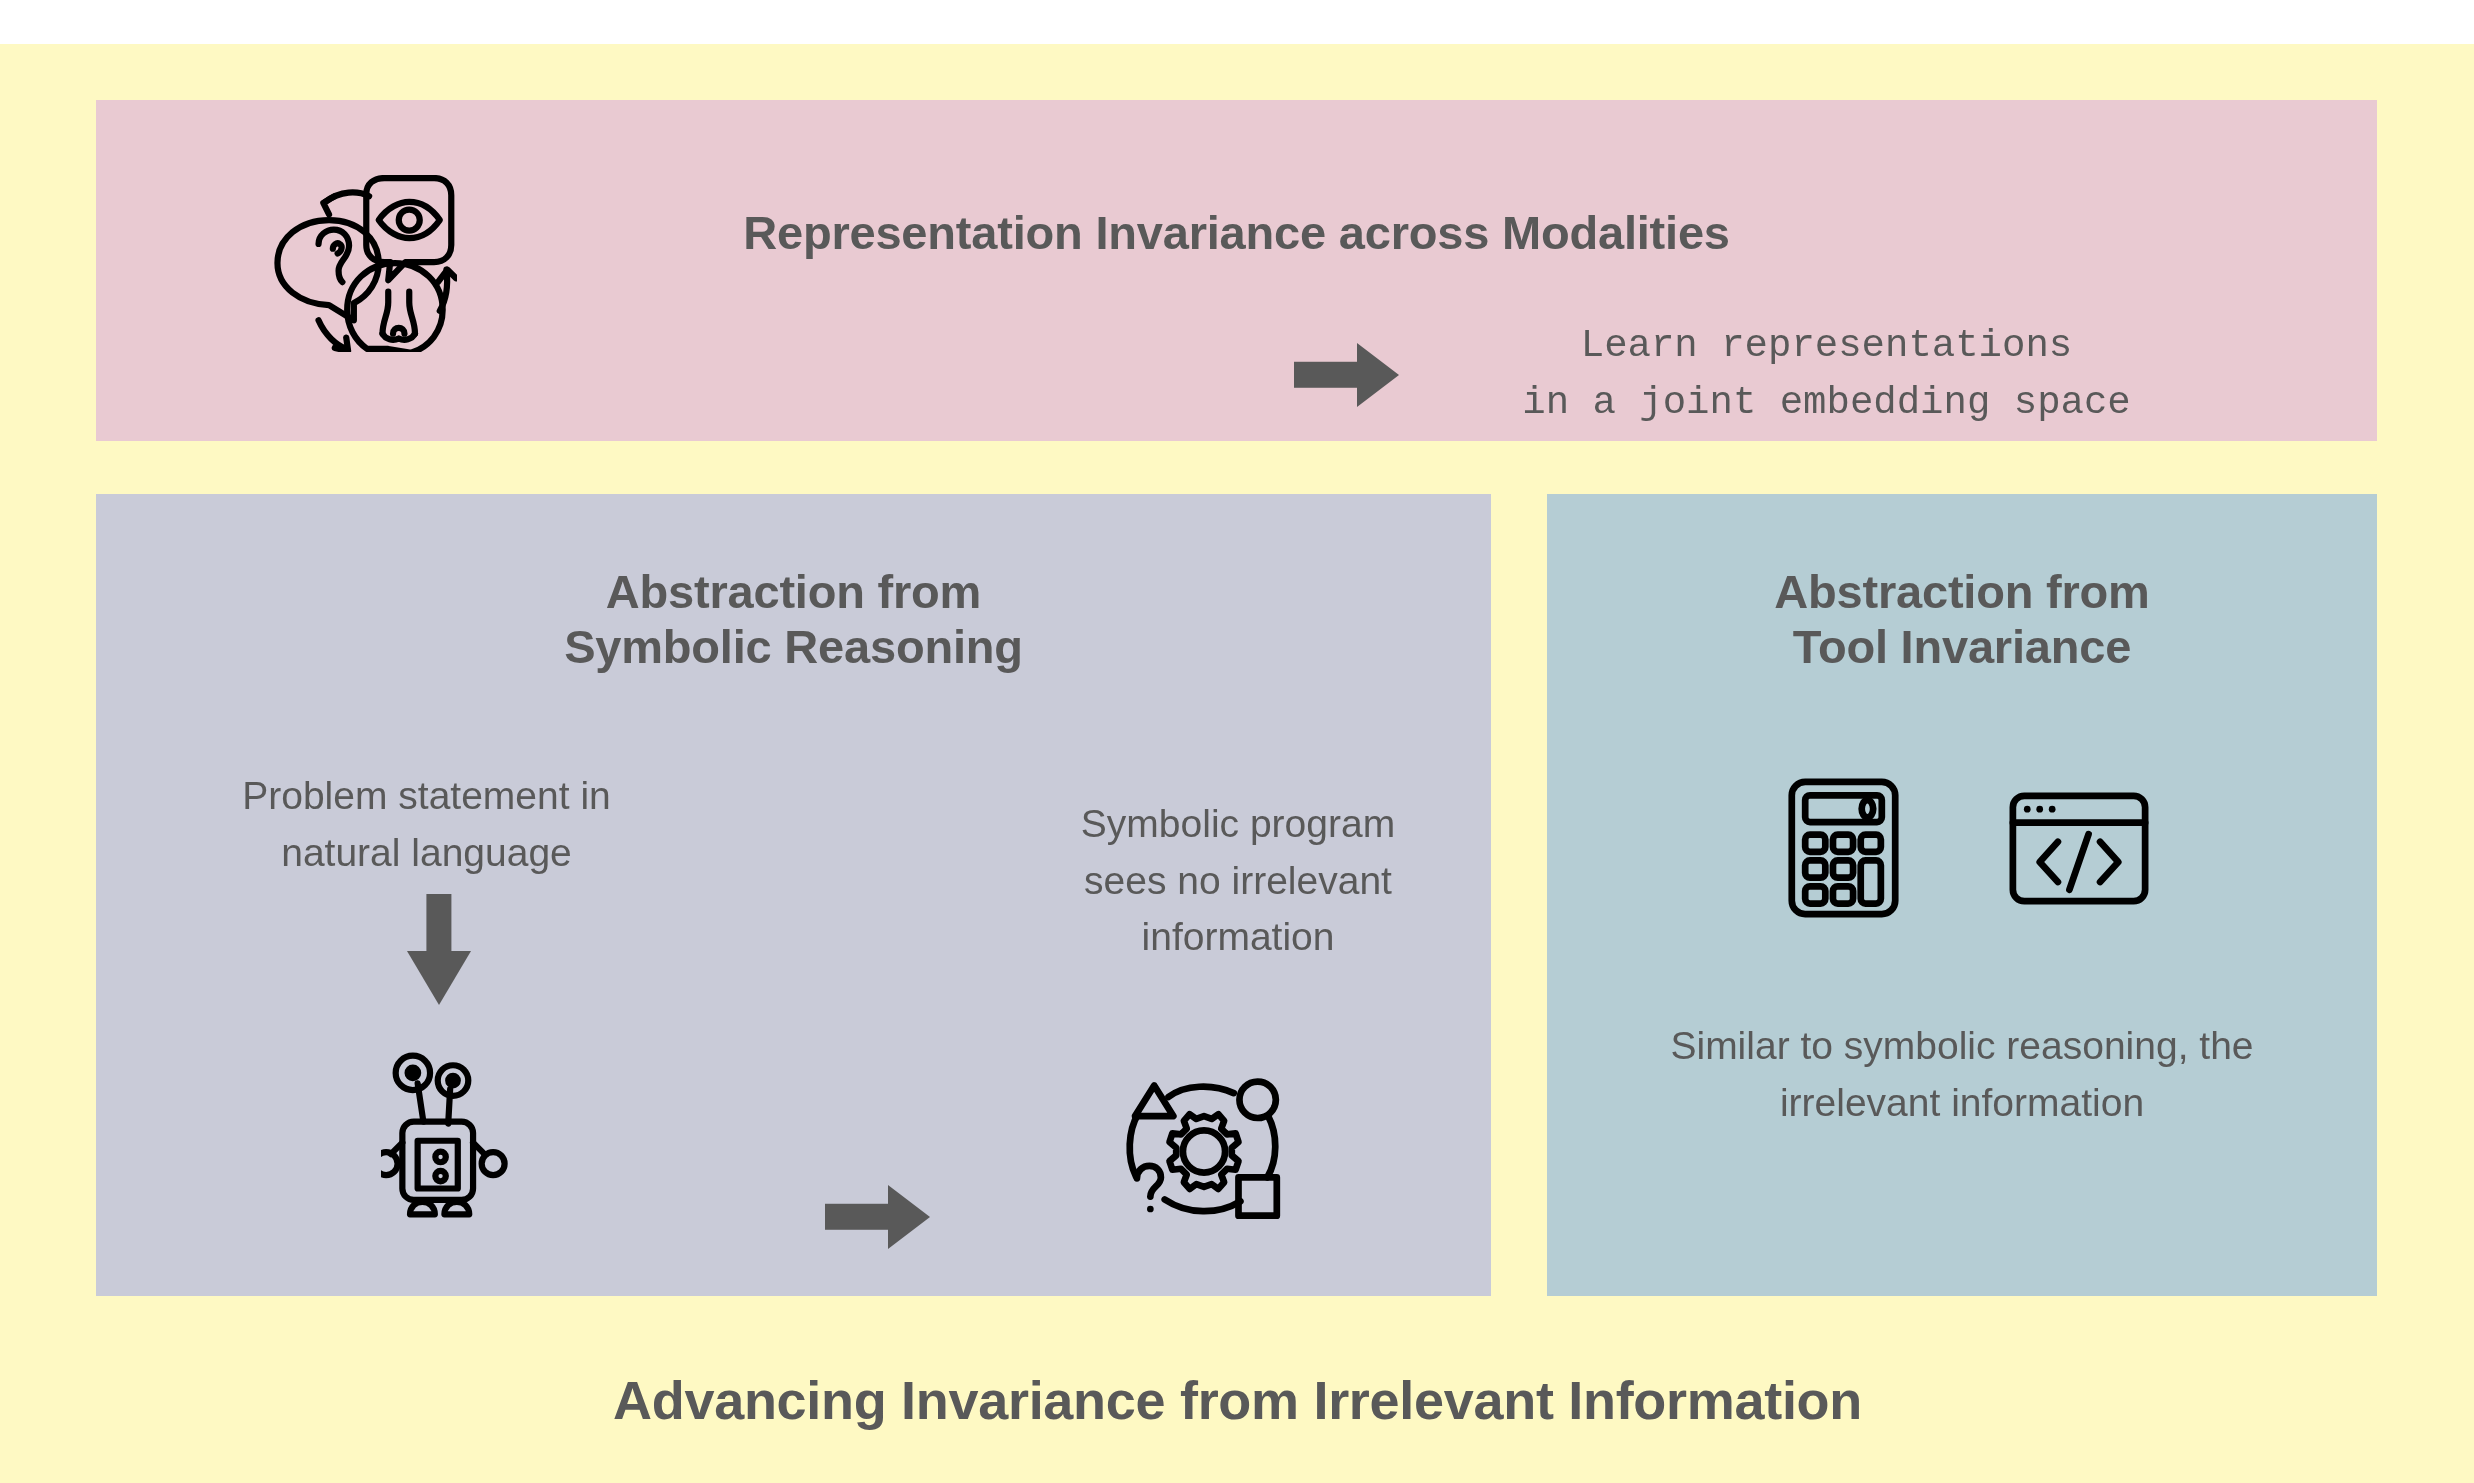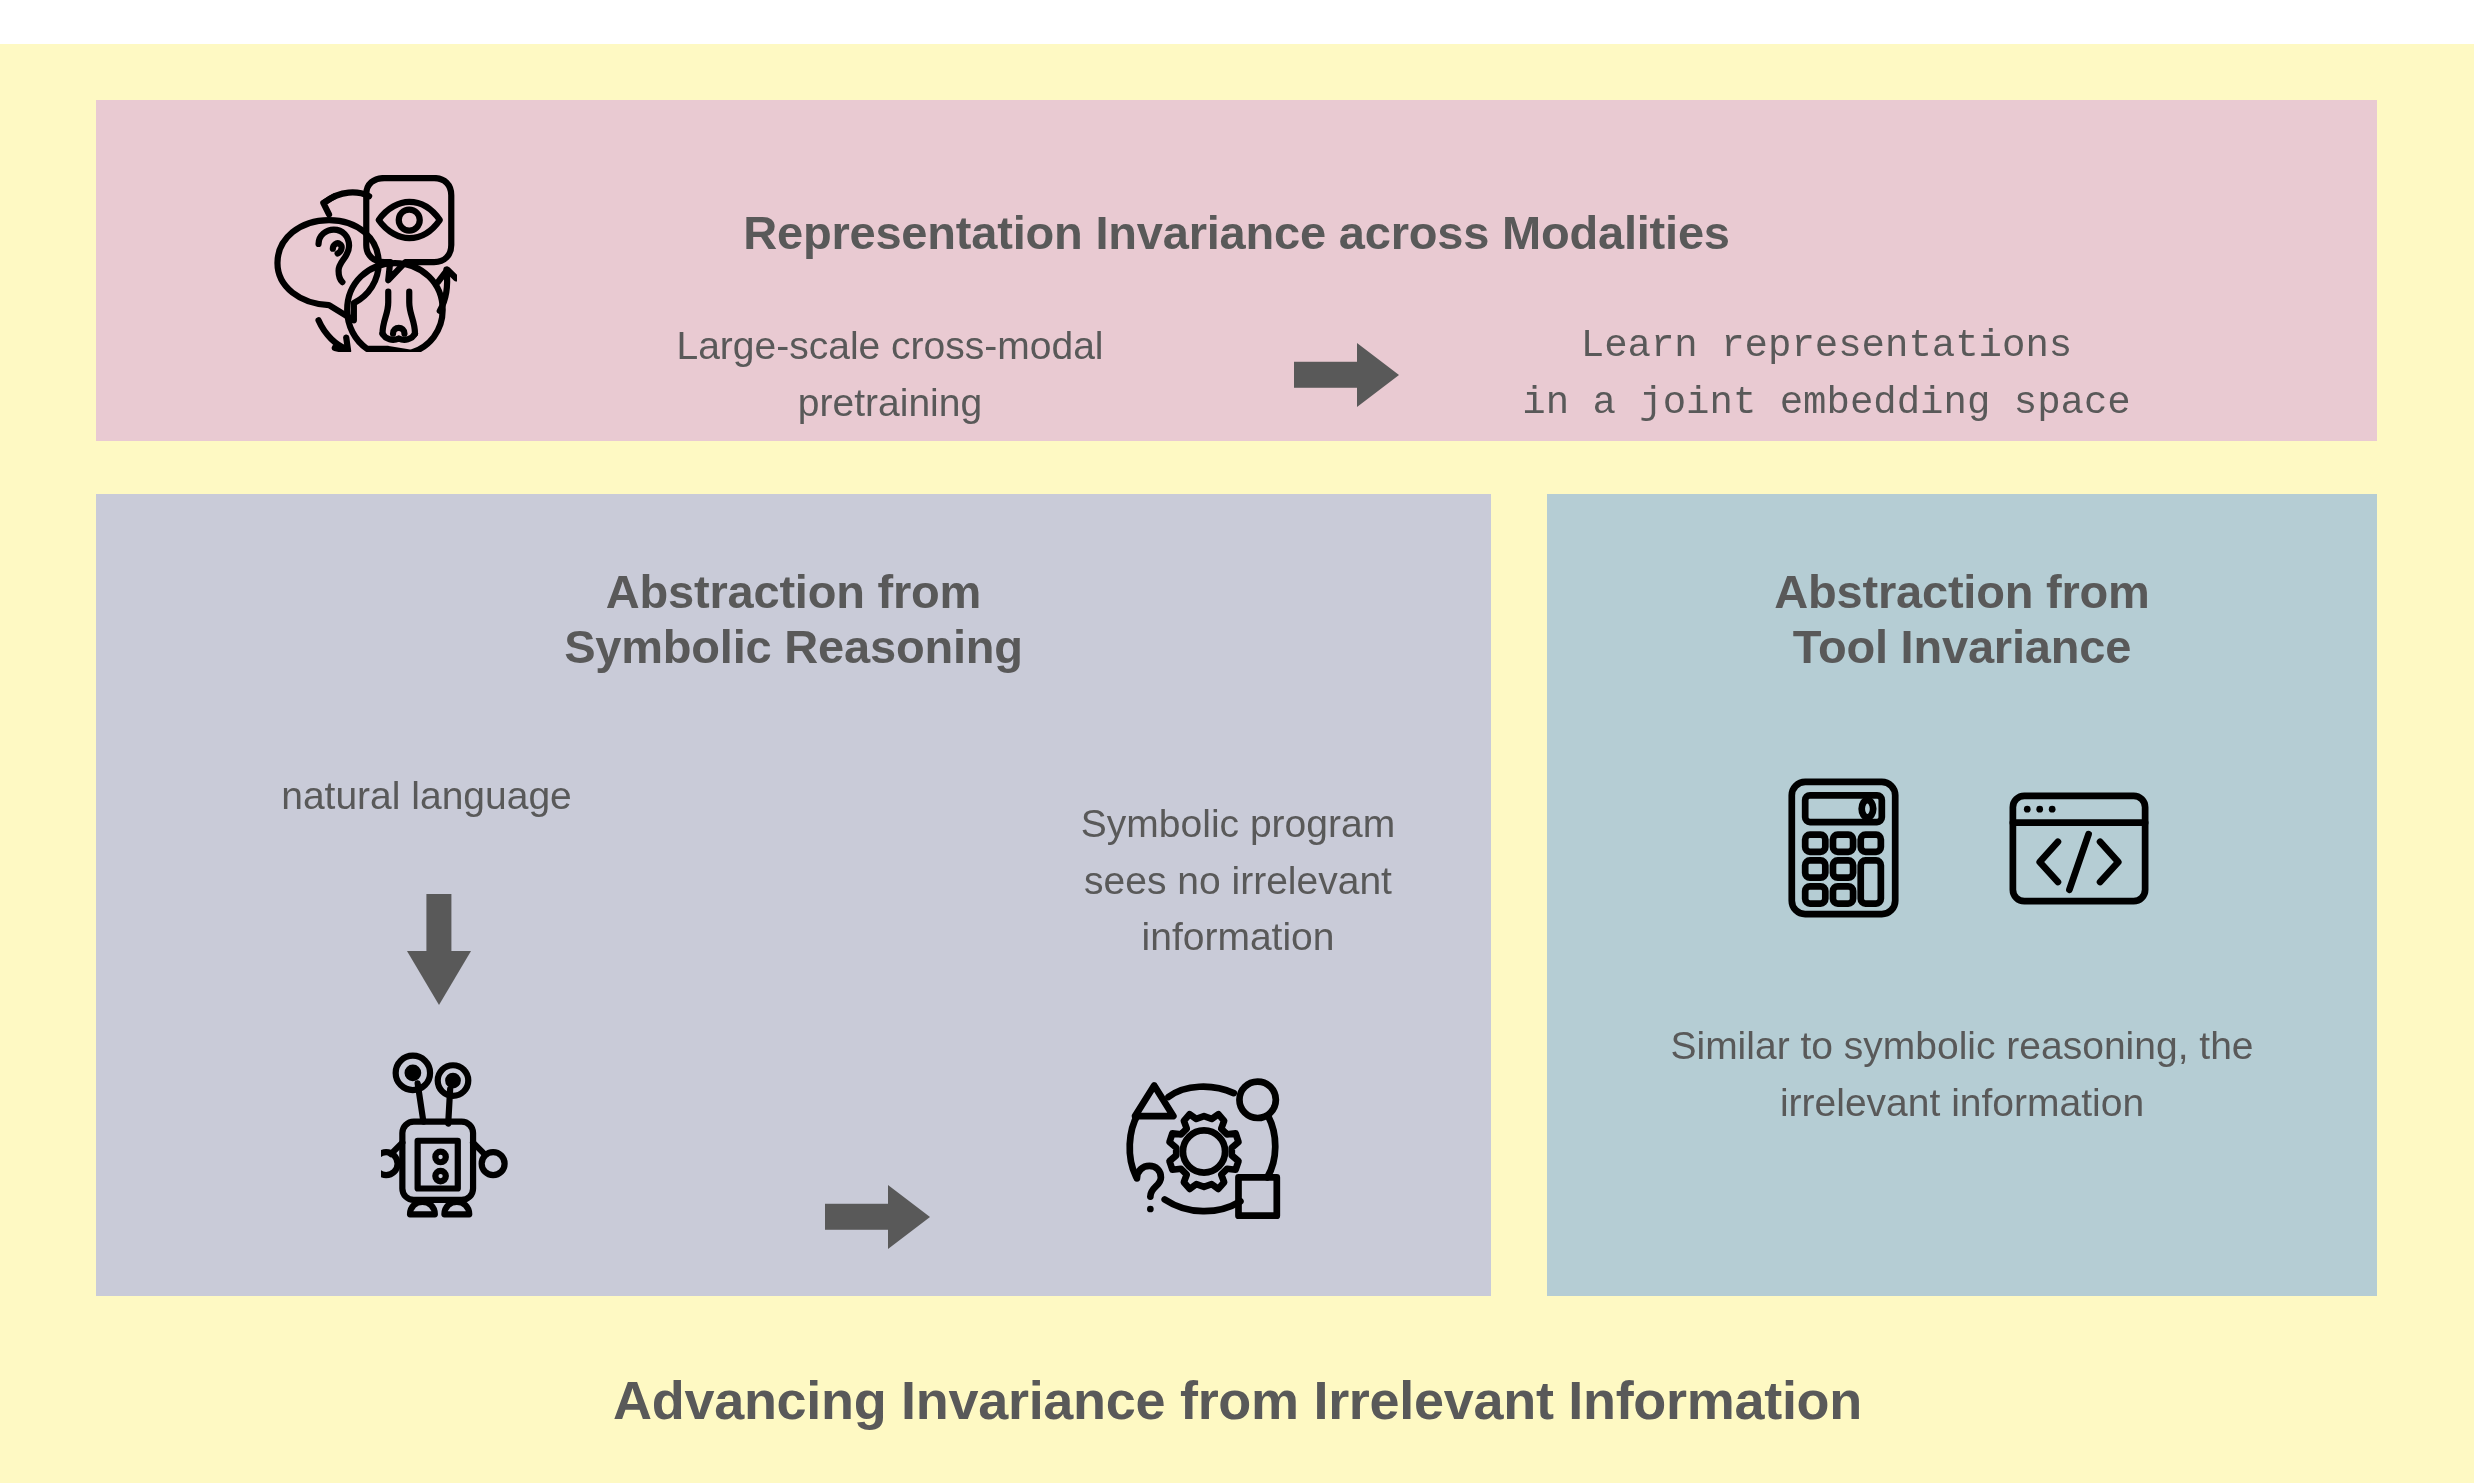--- a/index.html
+++ b/index.html
@@ -174,44 +174,41 @@
         <path d="M72 22 L60 29 L66 41"></path>
         <path d="M55 152 C62 168 74 178 84 182"></path>
         <path d="M72 181 L86 184 L84 170"></path>
         <path d="M189 99 C191 117 188 132 182 142"></path>
         <path d="M180 112 L190 99 L199 108"></path>
       </svg>
     </div>
 
     <div class="panel-title" style="left:0; top:105px; width:2281px;">Representation Invariance across Modalities</div>
 
-    <div class="body-text" style="left:488px; top:218px; width:612px;">
-      <div>Large-scale cross-modal</div>
-      <div>pretraining</div>
-    </div>
 
     <div class="arrow-right" style="left:1198px; top:243px; width:105px; height:63px;">
       <span class="shaft"></span>
       <span class="head" style="border-top-width:32px; border-bottom-width:32px; border-left-width:42px;"></span>
     </div>
 
     <div class="body-text" style="left:1386px; top:218px; width:689px;font-family:Liberation Mono, monospace;">
       <div>Learn representations</div>
       <div>in a joint embedding space</div>
     </div>
   </div>
 
   <div class="panel" id="panel-symbolic">
 
     <div class="panel-title two-line" style="left:0; top:70px; width:1395px;">
       <div>Abstraction from</div>
       <div>Symbolic Reasoning</div>
     </div>
 
     <div class="body-text" style="left:77px; top:274px; width:507px;">
+      <div>Problem statement in</div>
       <div>natural language</div>
     </div>
 
     <div class="arrow-down" style="left:311px; top:400px; width:63px; height:111px;">
       <span class="shaft"></span>
       <span class="head" style="border-left-width:32px; border-right-width:32px; border-top-width:54px;"></span>
     </div>
 
     <div class="icon" style="left:285px; top:555px; width:144px; height:172px;">
       <svg viewBox="0 0 150 180" fill="none" stroke="#000000" stroke-width="6.5" stroke-linecap="round" stroke-linejoin="round">

